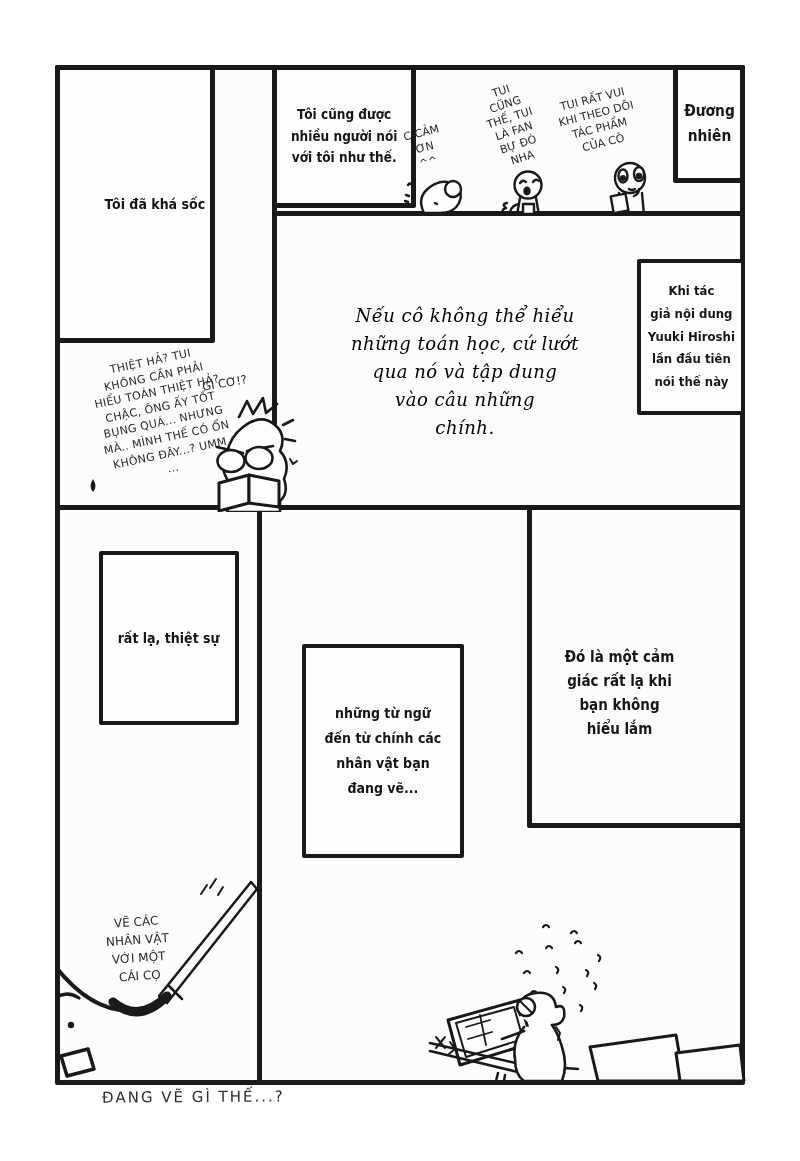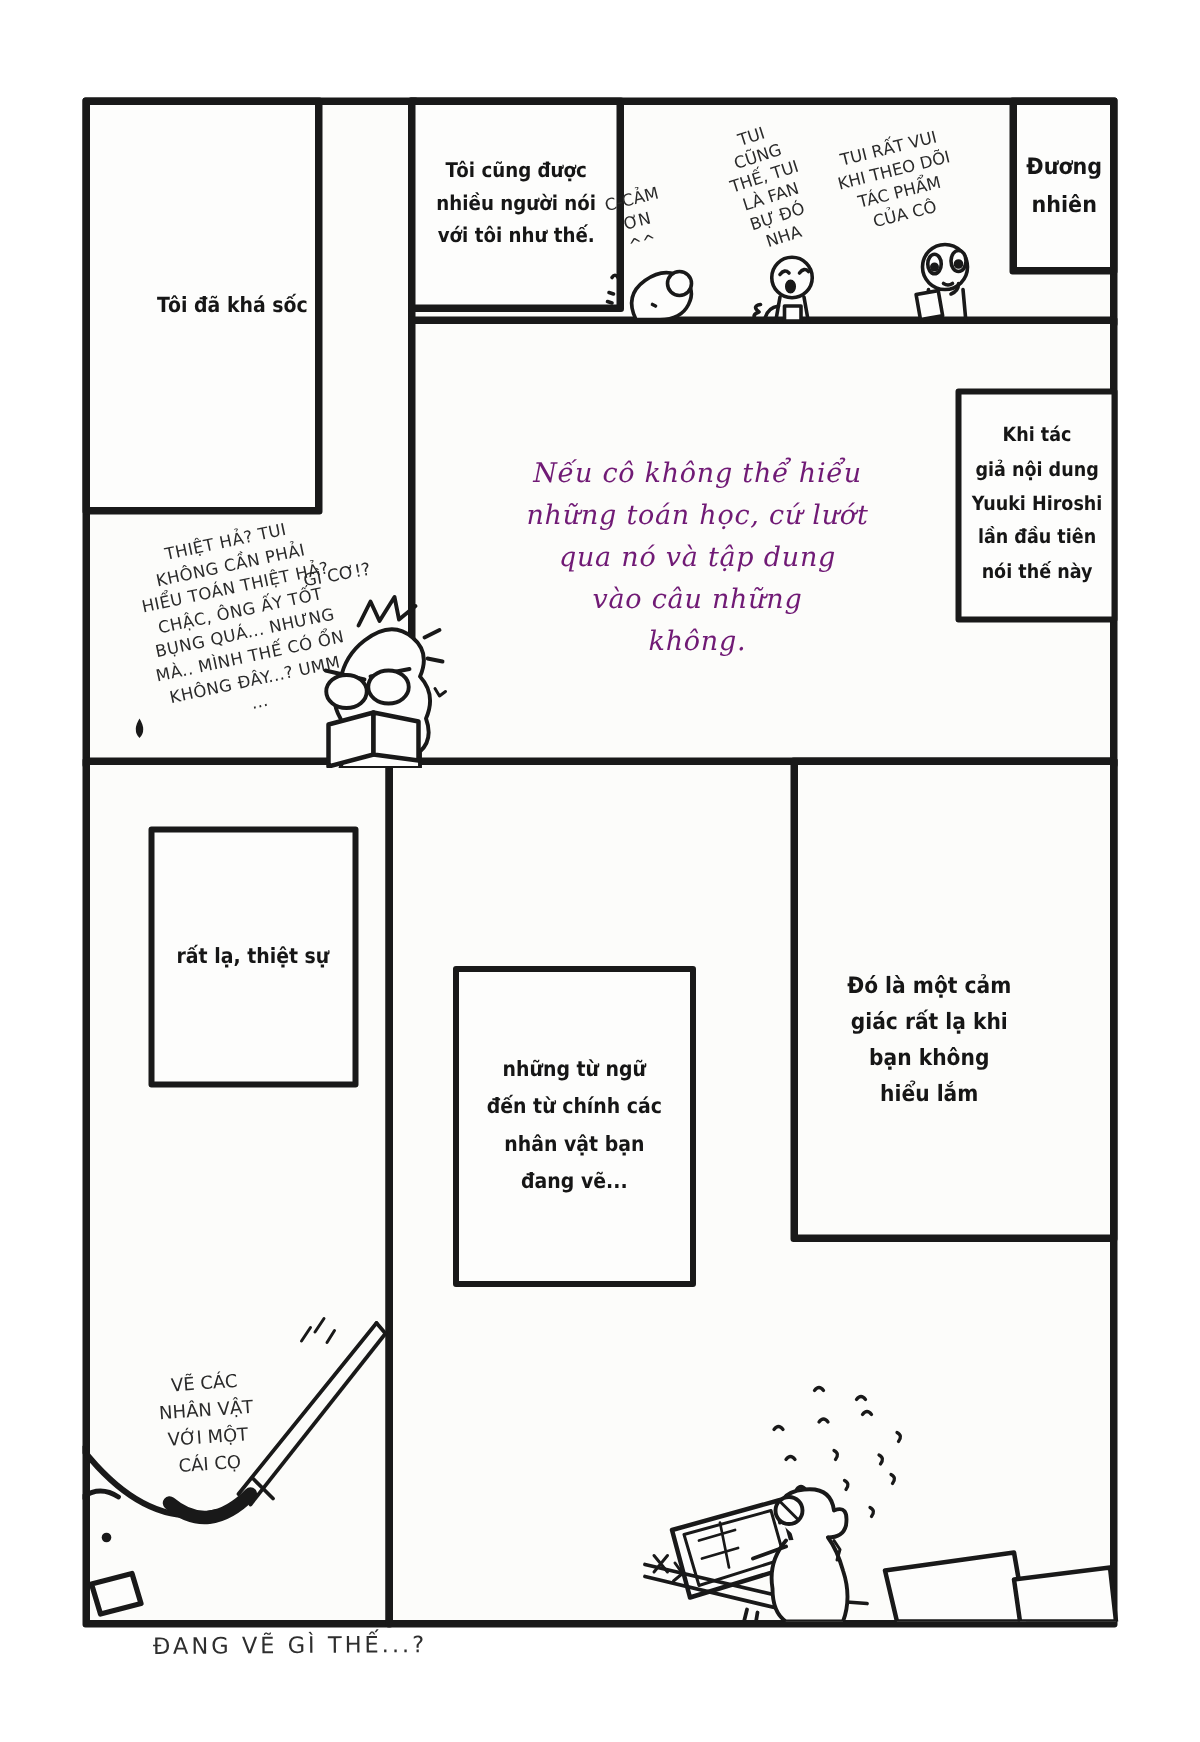--- a/index.html
+++ b/index.html
@@ -77,26 +77,26 @@
     <div class="dlg" style="font-size:15px;line-height:1.6;">
       <div class="ln">Đó là một cảm</div>
       <div class="ln">giác rất lạ khi</div>
       <div class="ln">bạn không</div>
       <div class="ln">hiểu lắm</div>
     </div>
   </div>
 
   <div style="position:absolute;left:300px;top:302px;width:330px;text-align:center;z-index:3;
               font-family:'DejaVu Serif',serif;font-style:italic;font-size:18px;line-height:1.55;
-              letter-spacing:.5px;color:#701a75;">
+              letter-spacing:.5px;color:#000000;">
     <div class="ln">Nếu cô không thể hiểu</div>
     <div class="ln">những toán học, cứ lướt</div>
     <div class="ln">qua nó và tập dung</div>
     <div class="ln">vào câu những</div>
-    <div class="ln">không.</div>
+    <div class="ln">chính.</div>
   </div>
 
   <div class="hw" style="left:55px;top:374px;width:192px;font-size:11px;line-height:1.42;letter-spacing:.3px;
        transform:rotate(-12deg);transform-origin:left top;">
     <div class="ln">THIỆT HẢ? TUI</div>
     <div class="ln">KHÔNG CẦN PHẢI</div>
     <div class="ln">HIỂU TOÁN THIỆT HẢ?</div>
     <div class="ln">CHẬC, ÔNG ẤY TỐT</div>
     <div class="ln">BỤNG QUÁ... NHƯNG</div>
     <div class="ln">MÀ.. MÌNH THẾ CÓ ỔN</div>

